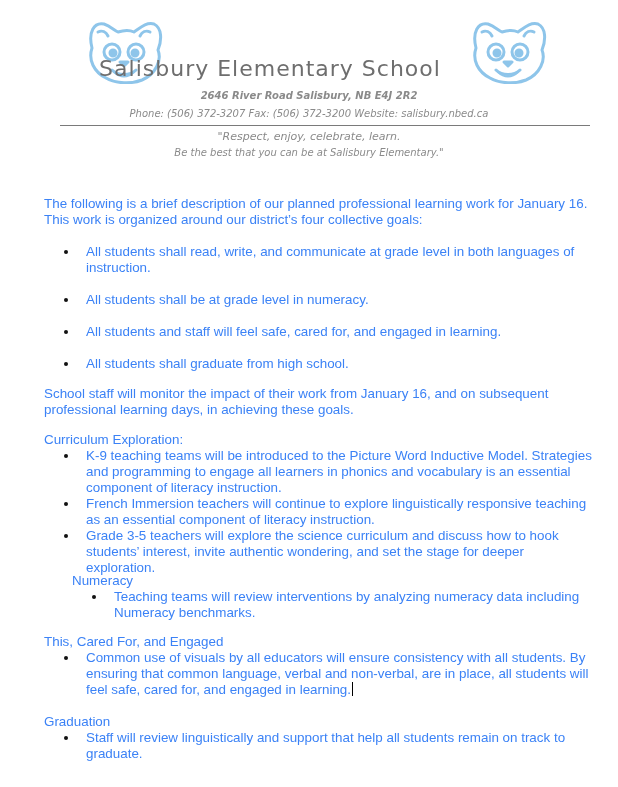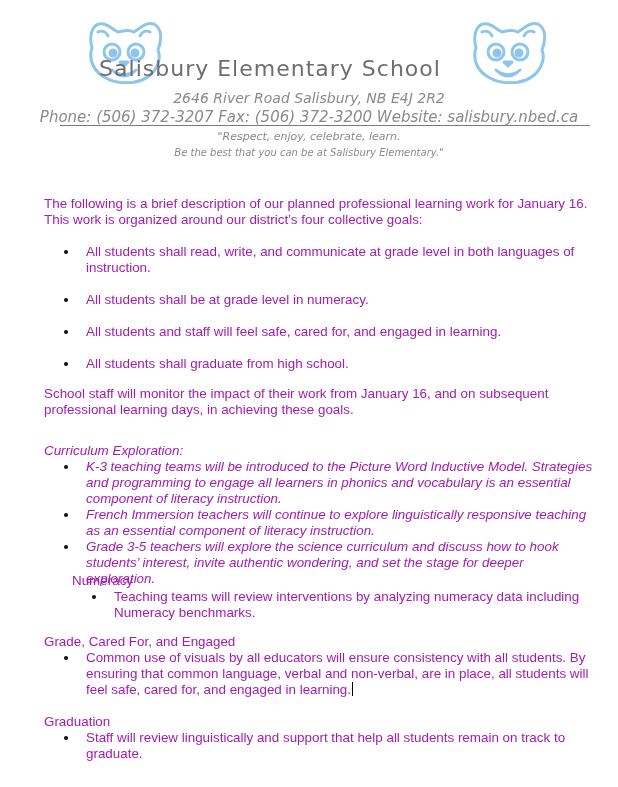--- a/index.html
+++ b/index.html
@@ -12,29 +12,29 @@
 
   .school-name {
     position: absolute; top: 56px; left: 0; width: 540px; text-align: center;
     font-family: "DejaVu Sans", sans-serif; font-size: 22px; color: #6e6e6e;
     letter-spacing: 1px;
   }
   .hdr-line {
     position: absolute; left: 0; width: 618px; text-align: center;
     font-family: "DejaVu Sans", sans-serif; font-style: italic; color: #8a8a8a;
   }
-  .address { top: 90px; font-size: 14px; }
-  .contact { top: 108px; font-size: 15px; }
+  .address { top: 90px; font-size: 10px; font-weight: bold; }
+  .contact { top: 108px; font-size: 10px; }
   .rule { position: absolute; left: 60px; width: 530px; top: 125px; height: 0; border-top: 1.5px solid #7a7a7a; }
   .motto1 { top: 130px; font-size: 11px; }
   .motto2 { top: 147px; font-size: 10px; }
 
   .body-text {
     position: absolute; left: 44px; width: 550px;
-    font-family: "Liberation Sans", sans-serif; font-size: 13.4px; line-height: 16px; color: #a21caf;
+    font-family: "Liberation Sans", sans-serif; font-size: 13.4px; line-height: 16px; color: #3b82f6;
   }
   .para { margin: 0; }
   .bullets { list-style: none; margin: 0; padding: 0; }
   .bullets li { position: relative; padding-left: 42px; }
   .bullets li::before {
     content: ""; position: absolute; left: 20px; top: 6px; width: 4px; height: 4px;
     background: #111; border-radius: 50%;
   }
   .cursor { display: inline-block; width: 1px; height: 14px; background: #000; vertical-align: -2px; margin-left: 1px; }
 </style>
@@ -101,38 +101,38 @@
   <div class="body-text" style="top:324px;">
     <ul class="bullets">
         <li>All students and staff will feel safe, cared for, and engaged in learning.</li>
       </ul>
   </div>
 
   <div class="body-text" style="top:386px;">
     <p class="para">School staff will monitor the impact of their work from January 16, and on subsequent professional learning days, in achieving these goals.</p>
   </div>
 
-  <div class="body-text" style="top:443px;font-style:italic;">
+  <div class="body-text" style="top:432px;">
     <div>Curriculum Exploration:</div>
     <ul class="bullets">
-      <li>K-3 teaching teams will be introduced to the Picture Word Inductive Model. Strategies and programming to engage all learners in phonics and vocabulary is an essential component of literacy instruction.</li>
+      <li>K-9 teaching teams will be introduced to the Picture Word Inductive Model. Strategies and programming to engage all learners in phonics and vocabulary is an essential component of literacy instruction.</li>
       <li>French Immersion teachers will continue to explore linguistically responsive teaching as an essential component of literacy instruction.</li>
       <li>Grade 3-5 teachers will explore the science curriculum and discuss how to hook students’ interest, invite authentic wondering, and set the stage for deeper exploration.</li>
     </ul>
   </div>
 
   <div class="body-text" style="top:573px;margin-left:28px;">
     <div>Numeracy</div>
     <ul class="bullets">
       <li>Teaching teams will review interventions by analyzing numeracy data including Numeracy benchmarks.</li>
     </ul>
   </div>
 
   <div class="body-text" style="top:634px;">
-    <div>Grade, Cared For, and Engaged</div>
+    <div>This, Cared For, and Engaged</div>
     <ul class="bullets">
       <li><span>Common use of visuals by all educators will ensure consistency with all students. By ensuring that common language, verbal and non-verbal, are in place, all students will feel safe, cared for, and engaged in learning.</span><span class="cursor"></span></li>
     </ul>
   </div>
 
   <div class="body-text" style="top:714px;">
     <div>Graduation</div>
     <ul class="bullets">
       <li>Staff will review linguistically and support that help all students remain on track to graduate.</li>
     </ul>

